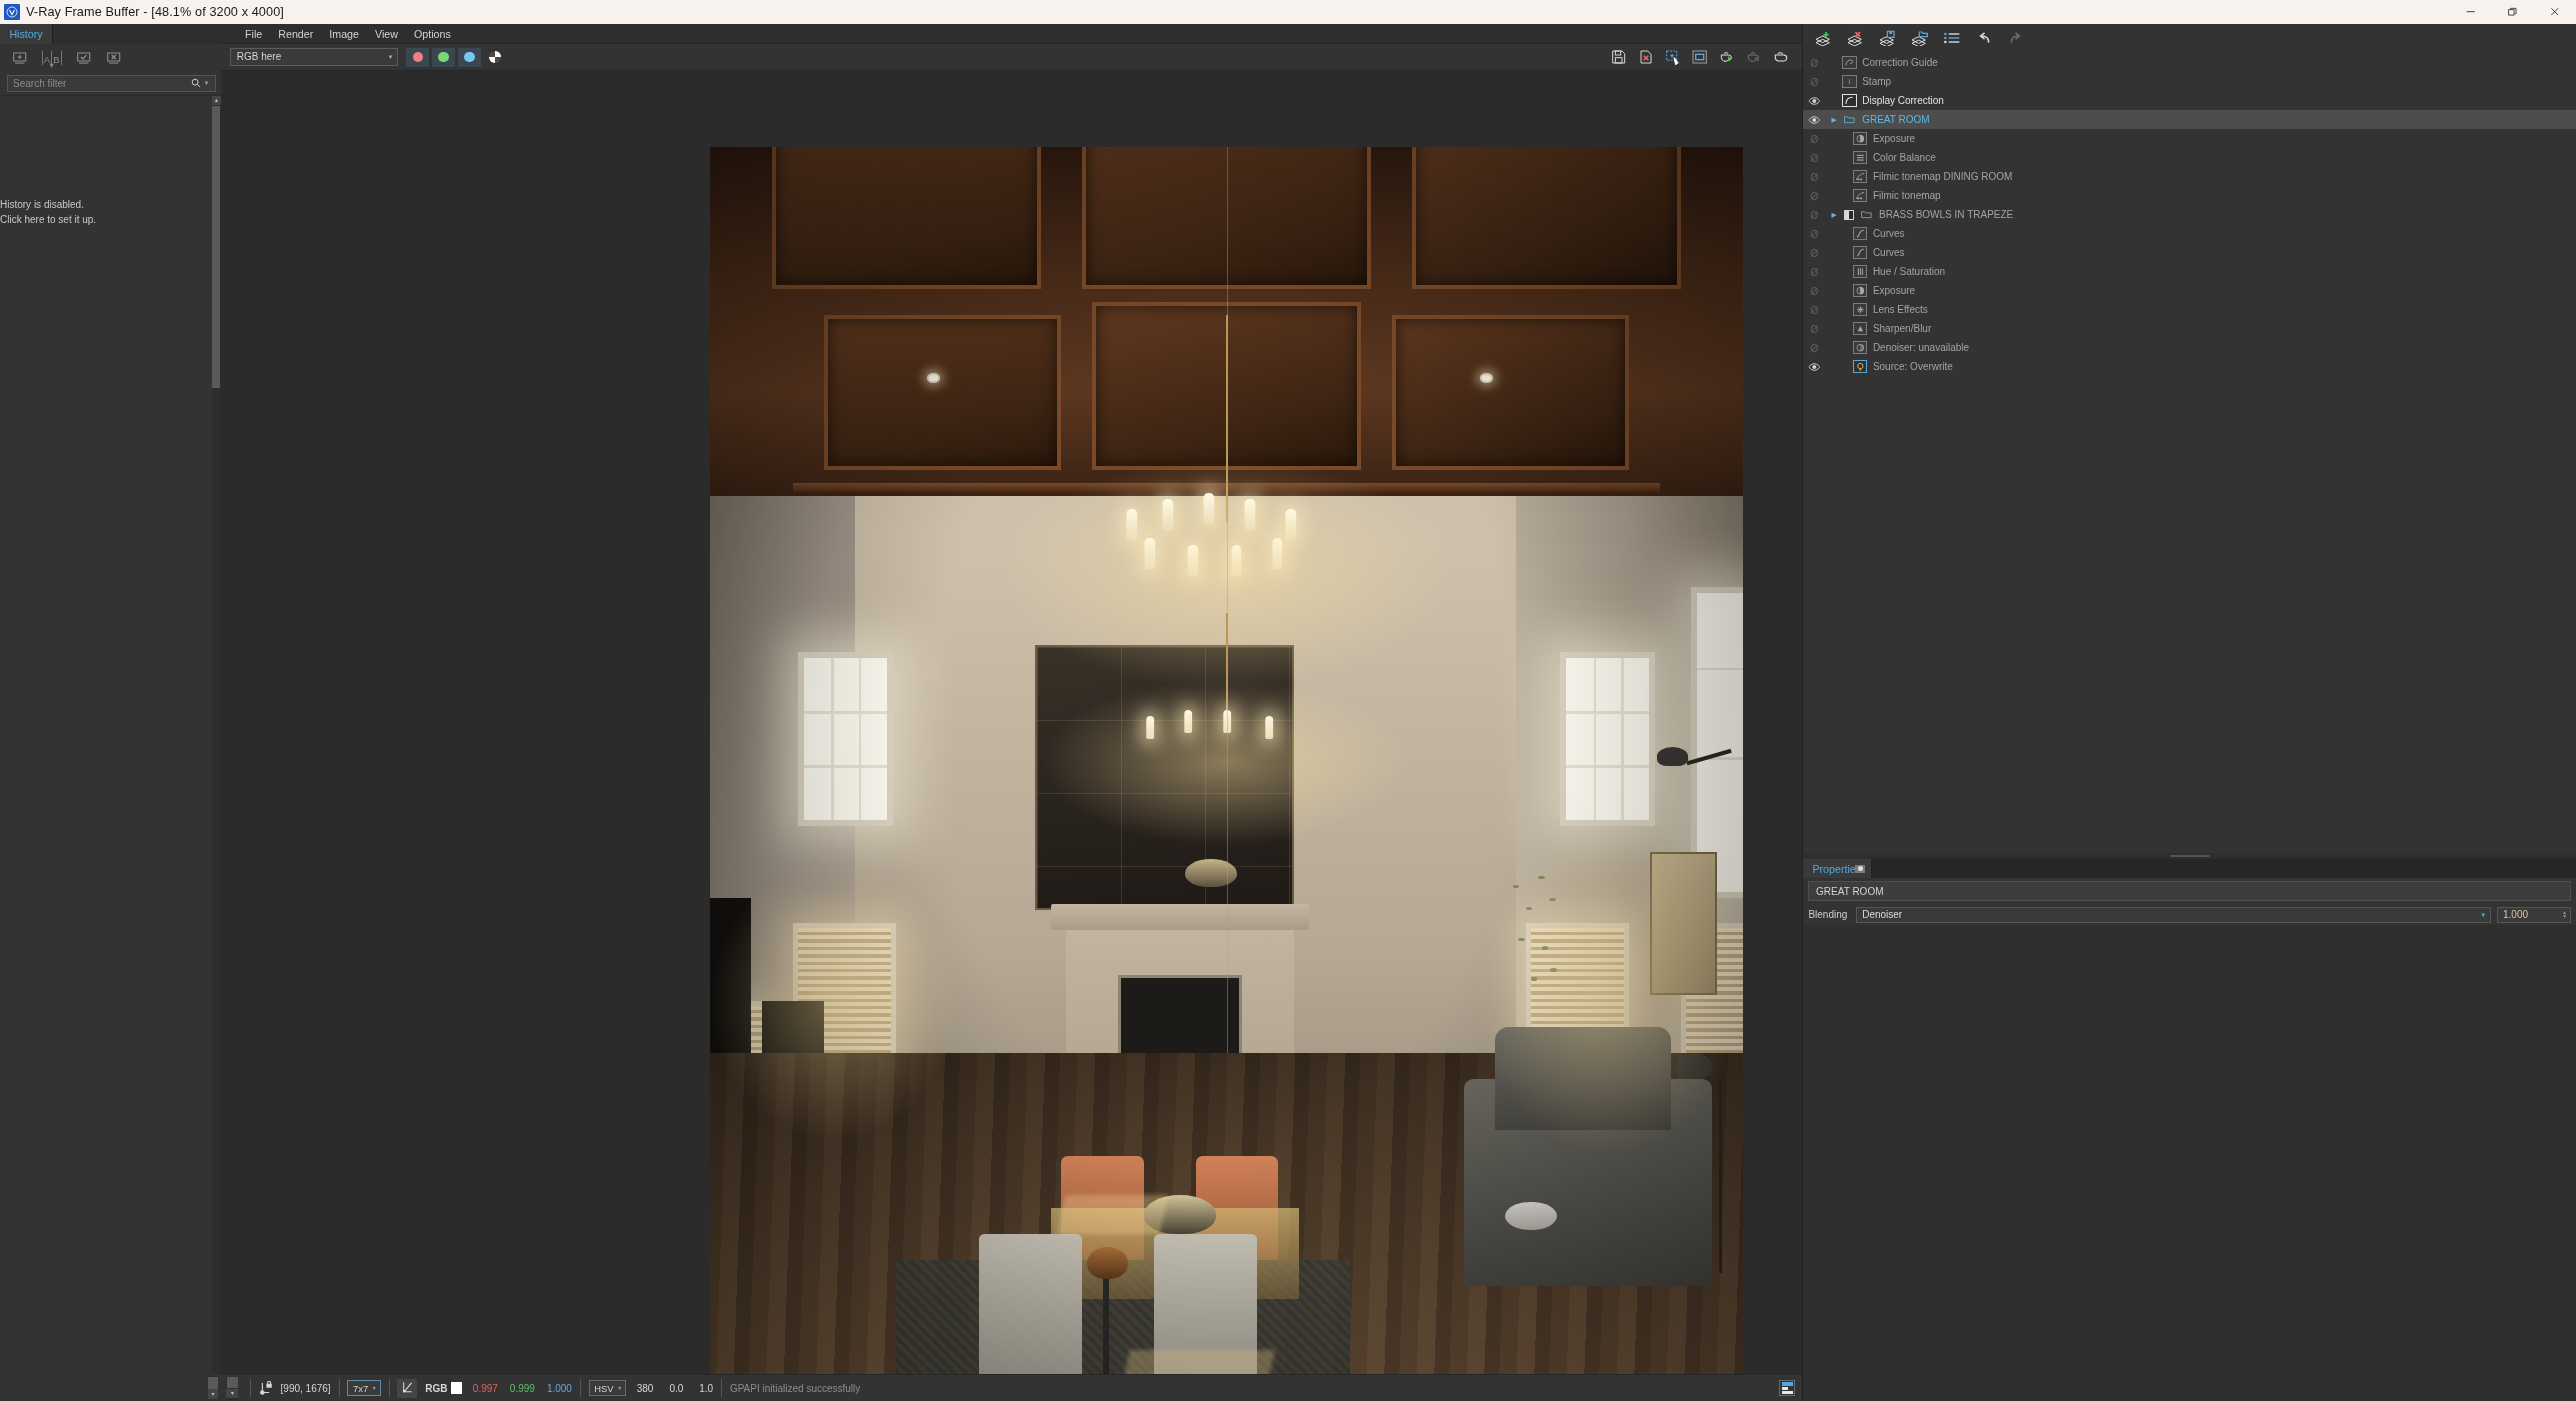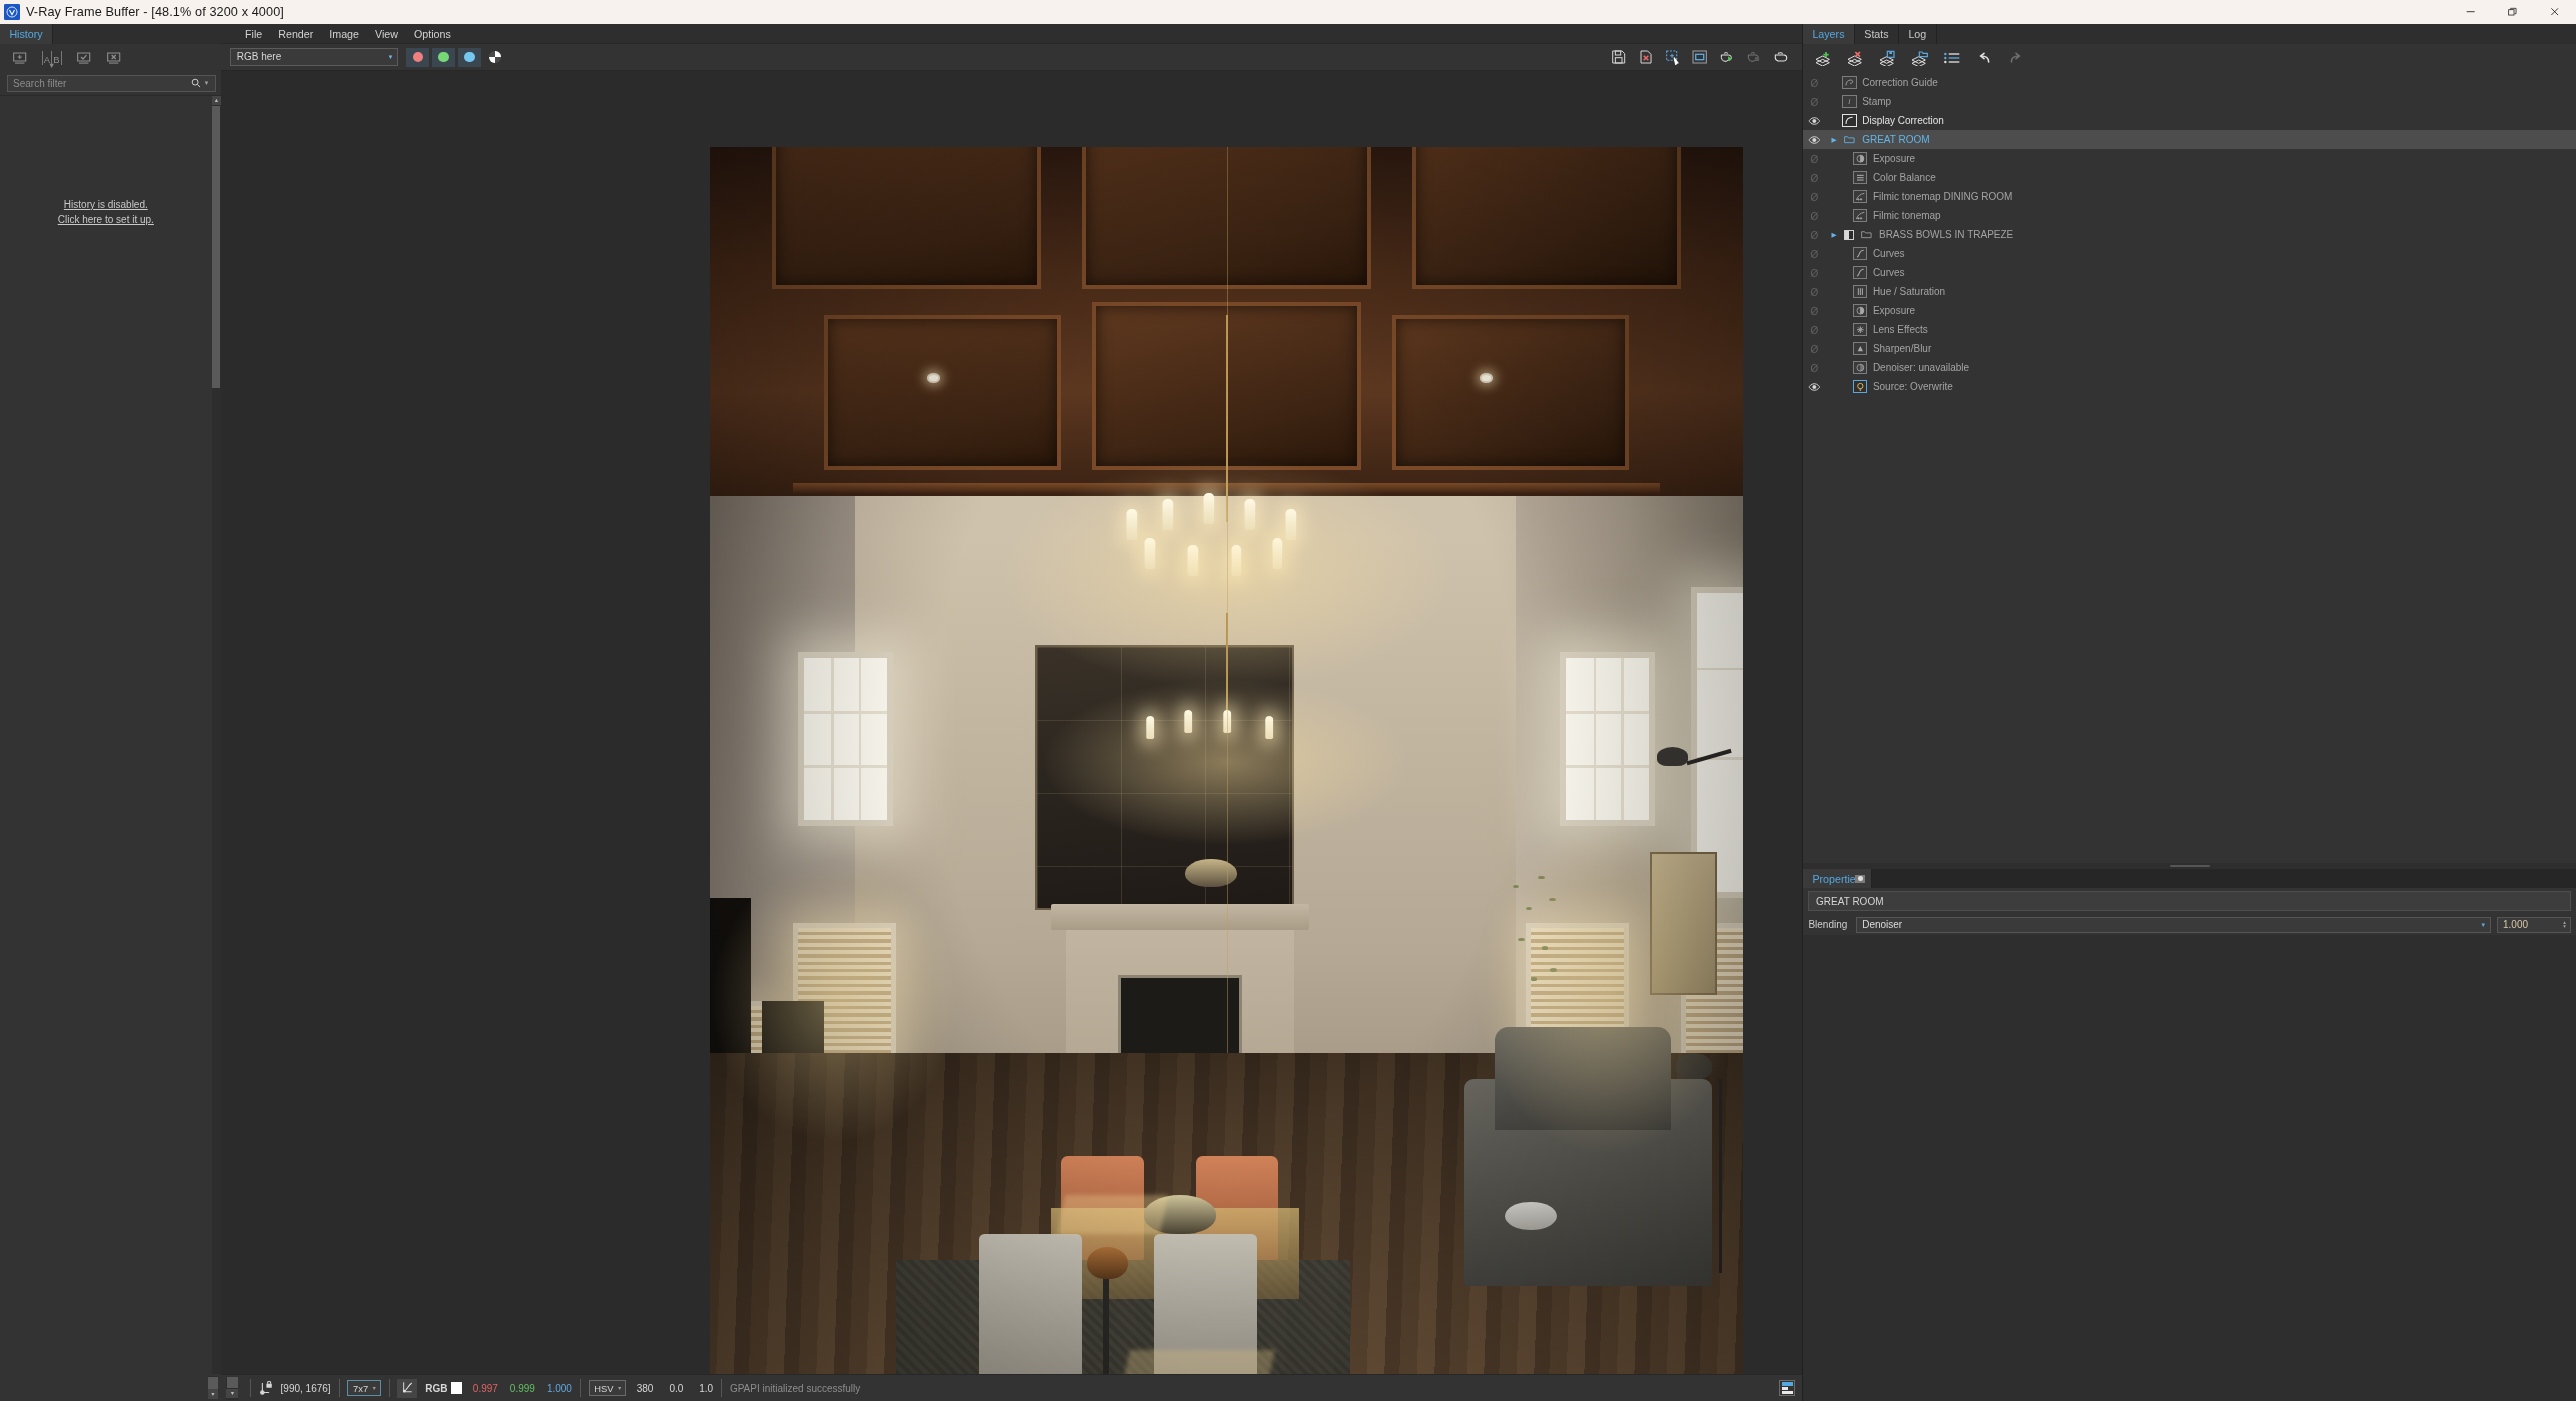--- a/index.html
+++ b/index.html
@@ -66,22 +66,22 @@
   .search-box input::placeholder { color: #8c8c8c; }
   .search-icon { color: #cfcfcf; font-size: 9.4px; display: flex; }
   .search-icon svg { width: 10px; height: 10px; }
   .search-caret { width: 10.7px; text-align: center; color: #9a9a9a; font-size: 6px; }
 
   .history-area {
     flex: 1 1 auto; background: #333333; position: relative; display: flex;
     border-top: 0.7px solid #2a2a2a;
   }
   .history-msg {
-    flex: 1 1 auto; display: flex; flex-direction: column; align-items: center;
-    padding-top: 101px; color: #c9c9c9; font-size: 10px; line-height: 1.55; text-decoration: underline;
+    flex: 1 1 auto; display: flex; flex-direction: column; align-items: flex-start;
+    padding-top: 101px; color: #c9c9c9; font-size: 10px; line-height: 1.55;
   }
   .vscroll { width: 9.4px; flex: 0 0 9.4px; background: #2d2d2d; display: flex; flex-direction: column; }
   .vscroll .arrow { height: 9.4px; background: #454545; color: #bbb; font-size: 5.4px; display: flex; align-items: center; justify-content: center; }
   .vscroll .thumb { flex: 0 0 auto; height: 282px; background: #5a5a5a; margin: 0.7px; }
   .vscroll .track { flex: 1 1 auto; }
   .left-bottom { height: 27px; background: #333; display: flex; align-items: center; justify-content: flex-end; padding-right: 2.7px; }
   .mini-scroll { width: 10.7px; height: 23px; background: #2d2d2d; display: flex; flex-direction: column; }
   .mini-scroll .thumb2 { height: 12px; background: #5a5a5a; margin: 0.7px; }
   .mini-scroll .arrow2 { height: 9.4px; background: #454545; color: #bbb; font-size: 5.4px; display: flex; align-items: center; justify-content: center; }
 
@@ -687,26 +687,20 @@
           <div class="layers-mini">
             <div class="lm1"></div>
               <div class="lm2"></div>
               <div class="lm3"></div>
           </div>
         </div>
       </div>
     </div>
 
     <div class="right-panel">
-      <div class="tabstrip">
-        <div class="tab active">Layers</div>
-        <div class="tab plain">Stats</div>
-        <div class="tab plain">Log</div>
-        <div class="filler"></div>
-      </div>
 
       <div class="layer-toolbar">
         <div class="ltbtn">
           <svg viewBox="0 0 30 24" fill="none" stroke="#e0e0e0" stroke-width="1.5">
             <path d="M3 14l10-5 10 5-10 5z"></path>
               <path d="M3 19l10-5 10 5-10 5z"></path>
             <line x1="18" y1="3" x2="18" y2="11" stroke="#4ec44e" stroke-width="2.6"></line>
             <line x1="14" y1="7" x2="22" y2="7" stroke="#4ec44e" stroke-width="2.6"></line>
           </svg>
         </div>

